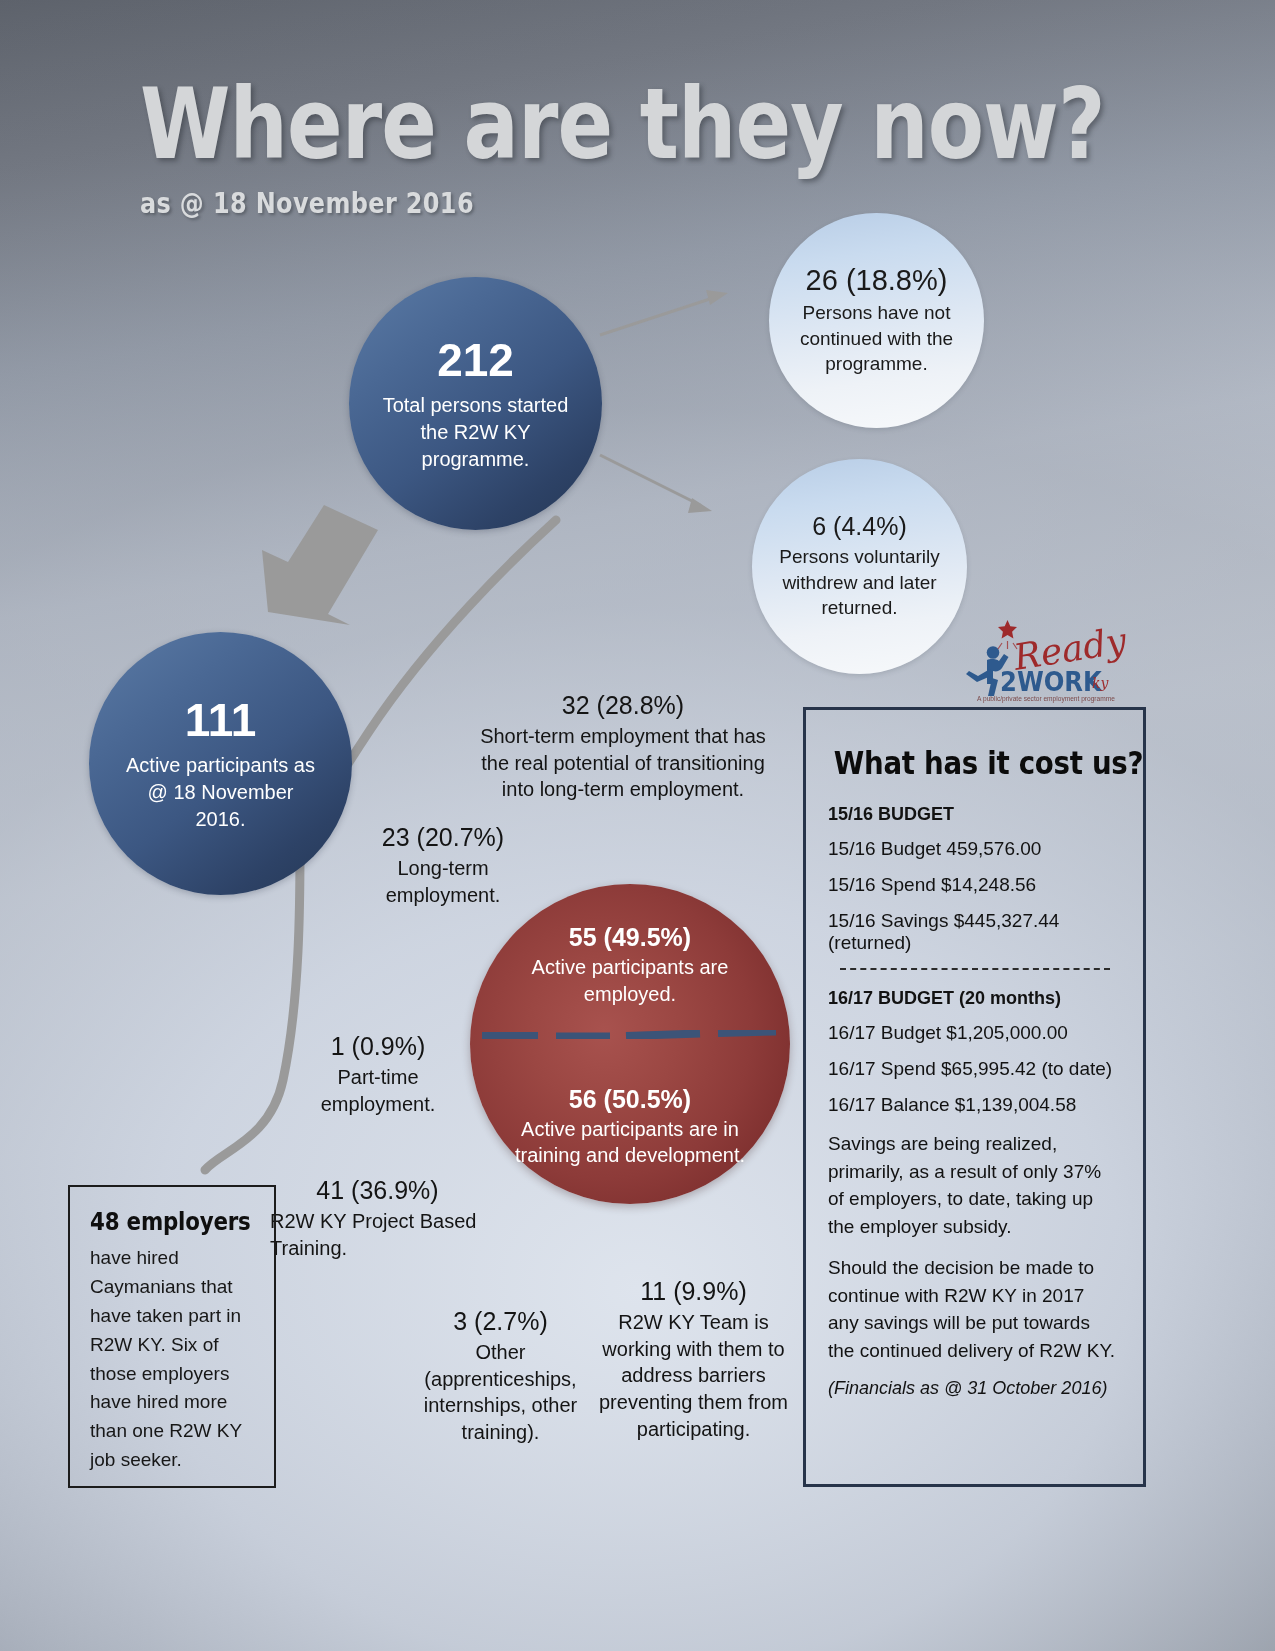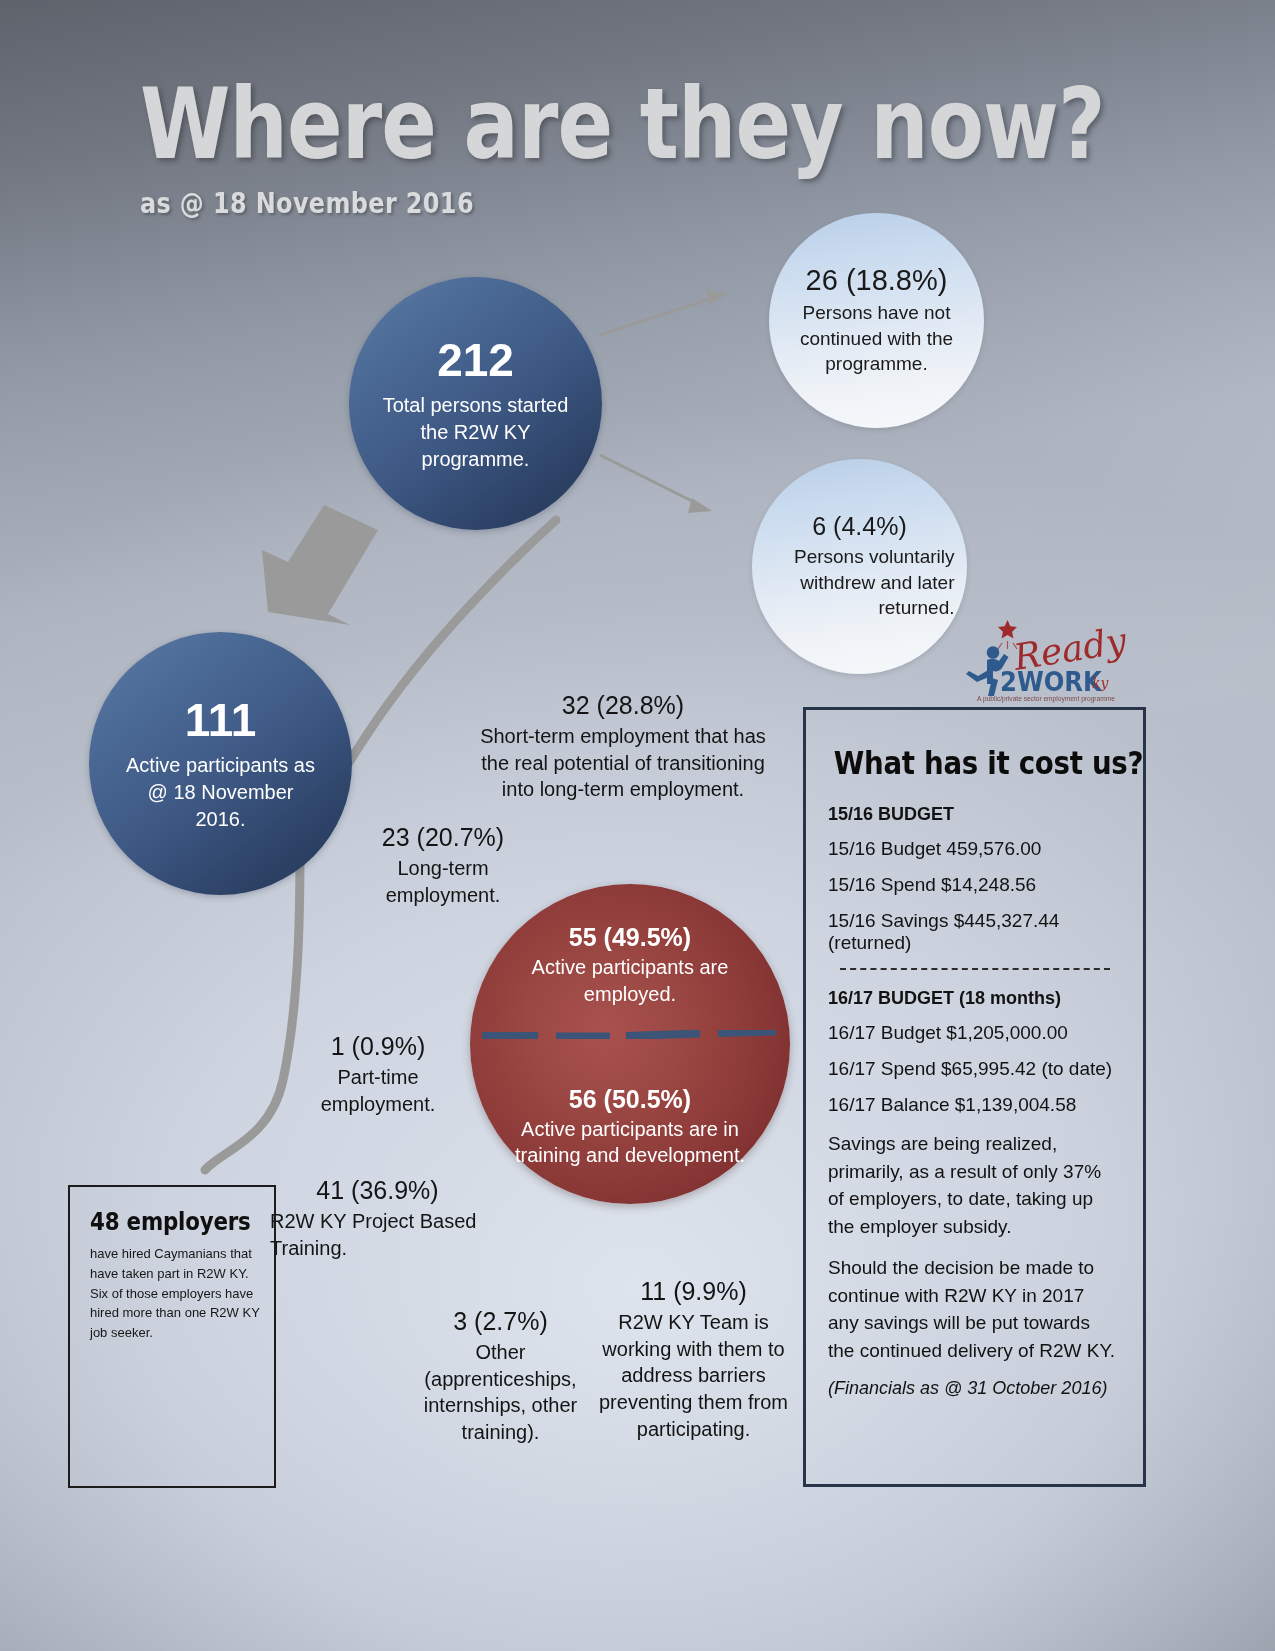--- a/index.html
+++ b/index.html
@@ -90,21 +90,21 @@
   #circle-111 .circle-body { font-size: 20px; width: 200px; }
 
   
   #circle-26 { left: 769px; top: 213px; width: 215px; height: 215px; }
   #circle-26 .big-num { font-size: 29px; font-weight: normal; margin-bottom: 3px; }
   #circle-26 .circle-body { font-size: 19px; width: 186px; }
 
   
   #circle-6 { left: 752px; top: 459px; width: 215px; height: 215px; }
   #circle-6 .big-num { font-size: 25px; font-weight: normal; margin-bottom: 3px; text-align: center; }
-  #circle-6 .circle-body { font-size: 19px; width: 190px; text-align: right; }
+  #circle-6 .circle-body { font-size: 19px; width: 190px; }
 
   
   #circle-red { left: 470px; top: 884px; width: 320px; height: 320px; }
   .red-half { width: 250px; text-align: center; }
   .red-half .hnum { font-size: 25px; font-weight: bold; margin-bottom: 2px; }
   .red-half .hbody { font-size: 20px; line-height: 1.33; }
   .red-top { margin-top: 4px; }
   .red-bot { margin-top: 45px; }
 
   .dash-line {
@@ -144,21 +144,21 @@
     font-family: "DejaVu Sans Condensed", "Liberation Sans Narrow", "Liberation Sans", sans-serif;
     font-weight: 700;
     font-size: 25px;
     color: #0f0f0f;
     letter-spacing: -0.2px;
     margin-bottom: 8px;
     transform: scaleX(0.95);
     transform-origin: left top;
     white-space: nowrap;
   }
-  #employers-box .emp-body { font-size: 13px; line-height: 1.52; color: #171717; }
+  #employers-box .emp-body { font-size: 19px; line-height: 1.52; color: #171717; }
 
   #cost-box {
     left: 803px; top: 707px; width: 343px; height: 780px;
     border: 3px solid #27344a;
     padding: 34px 26px 0 22px;
   }
   #cost-box .cost-title {
     font-family: "DejaVu Sans Condensed", "Liberation Sans Narrow", "Liberation Sans", sans-serif;
     font-weight: 700;
     font-size: 32px;
@@ -291,21 +291,21 @@
   <div class="box" id="cost-box">
     <div class="cost-title">What has it cost us?</div>
 
     <div class="cost-head">15/16 BUDGET</div>
     <div class="cost-line">15/16 Budget 459,576.00</div>
     <div class="cost-line">15/16 Spend $14,248.56</div>
     <div class="cost-line">15/16 Savings $445,327.44 (returned)</div>
 
     <hr class="cost-rule">
 
-    <div class="cost-head">16/17 BUDGET (18 months)</div>
+    <div class="cost-head">16/17 BUDGET (20 months)</div>
     <div class="cost-line">16/17 Budget $1,205,000.00</div>
     <div class="cost-line">16/17 Spend $65,995.42 (to date)</div>
     <div class="cost-line">16/17 Balance $1,139,004.58</div>
 
     <div class="cost-para">Savings are being realized, primarily, as a result of only 37% of employers, to date, taking up the employer subsidy.</div>
     <div class="cost-para">Should the decision be made to continue with R2W KY in 2017 any savings will be put towards the continued delivery of R2W KY.</div>
     <div class="cost-note">(Financials as @ 31 October 2016)</div>
   </div>
 
   <div id="logo">

